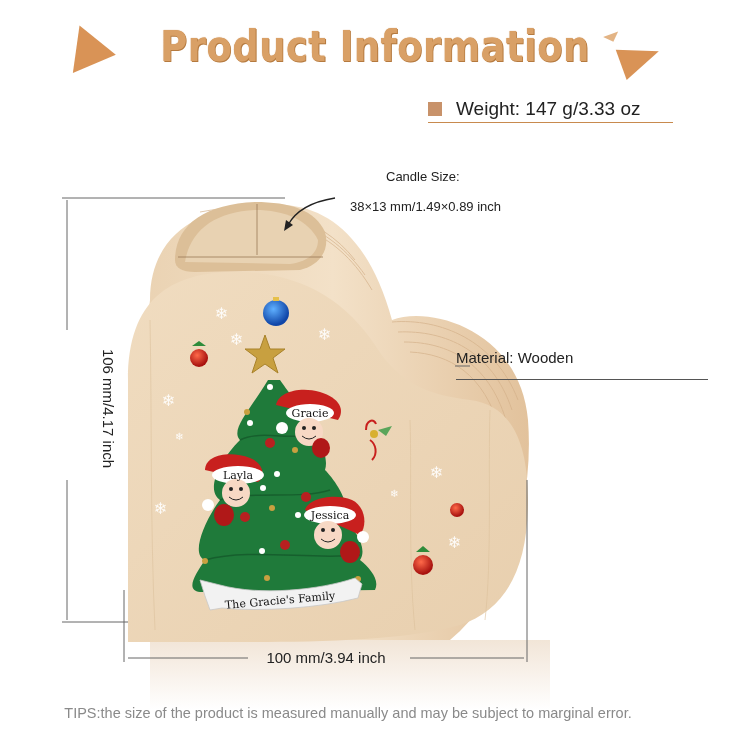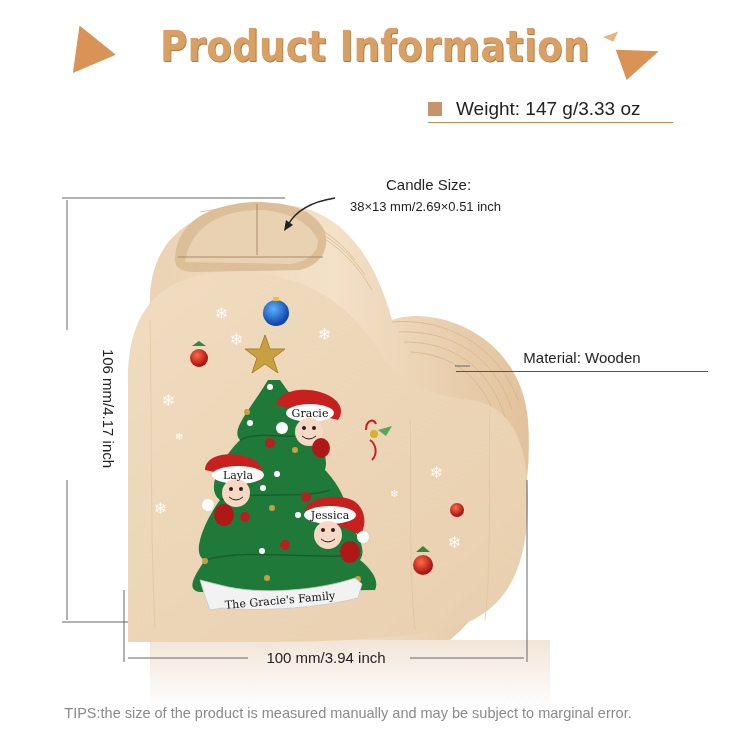--- a/index.html
+++ b/index.html
@@ -46,26 +46,26 @@
     
     .weight {
       position: absolute; left: 428px; top: 96px; width: 245px; height: 26px;
       border-bottom: 1.5px solid #c88a4e;
       display: flex; align-items: center;
     }
     .weight .sq { width: 14px; height: 14px; background: #c8926a; margin: 0 14px 0 0; }
     .weight .txt { font-size: 19px; color: #222; }
 
     
-    .candle-title { position: absolute; left: 386px; top: 176px; font-size: 15px; color: #222; }
+    .candle-title { position: absolute; left: 386px; top: 169px; font-size: 13px; color: #222; }
     .candle-size { position: absolute; left: 350px; top: 199px; font-size: 13px; color: #222; }
     .material {
       position: absolute; left: 456px; top: 349px; width: 252px;
-      text-align: center; font-size: 15px; color: #222;
-      border-bottom: 1px solid #555; padding-bottom: 5px;
+      text-align: left; font-size: 15px; color: #222;
+      border-bottom: 1px solid #555; padding-bottom: 13px;
     }
     .height-label {
       position: absolute; left: 8px; top: 400px; width: 200px;
       transform: rotate(90deg); transform-origin: center;
       text-align: center; font-size: 15px; color: #222;
     }
     .height-label span { background: #fff; padding: 0 4px; }
     .width-label {
       position: absolute; left: 125px; top: 649px; width: 402px;
       text-align: center; font-size: 15px; color: #222;
@@ -246,21 +246,21 @@
     <path d="M321,539 q7,6 14,0" stroke="#222" fill="none" stroke-width="1"></path>
     <circle cx="363" cy="537" r="6" fill="#ffffff"></circle>
     <ellipse cx="350" cy="552" rx="10" ry="11" fill="#b01818"></ellipse>
     <text x="330" y="519" font-size="11" text-anchor="middle" font-family="DejaVu Serif, serif" fill="#111">Jessica</text>
 
     <path d="M200,580 L220,585 C260,596 320,590 355,578 L362,584 L358,598 C320,608 260,612 222,608 L210,610 L205,596 Z" fill="#f2f2f2" stroke="#c8c8c8" stroke-width="0.8"></path>
     <text x="280" y="604" font-size="11" text-anchor="middle" font-family="DejaVu Serif, serif" fill="#111" transform="rotate(-5 280 600)">The Gracie's Family</text>
   </svg>
 
   <div class="candle-title">Candle Size:</div>
-  <div class="candle-size">38×13 mm/2.69×0.51 inch</div>
+  <div class="candle-size">38×13 mm/1.49×0.89 inch</div>
   <div class="material">Material: Wooden</div>
   <div class="height-label">
     <span>106 mm/4.17 inch</span>
   </div>
   <div class="width-label">
     <span>100 mm/3.94 inch</span>
   </div>
   <div class="tips">TIPS:the size of the product is measured manually and may be subject to marginal error.</div>
 </div>
 

